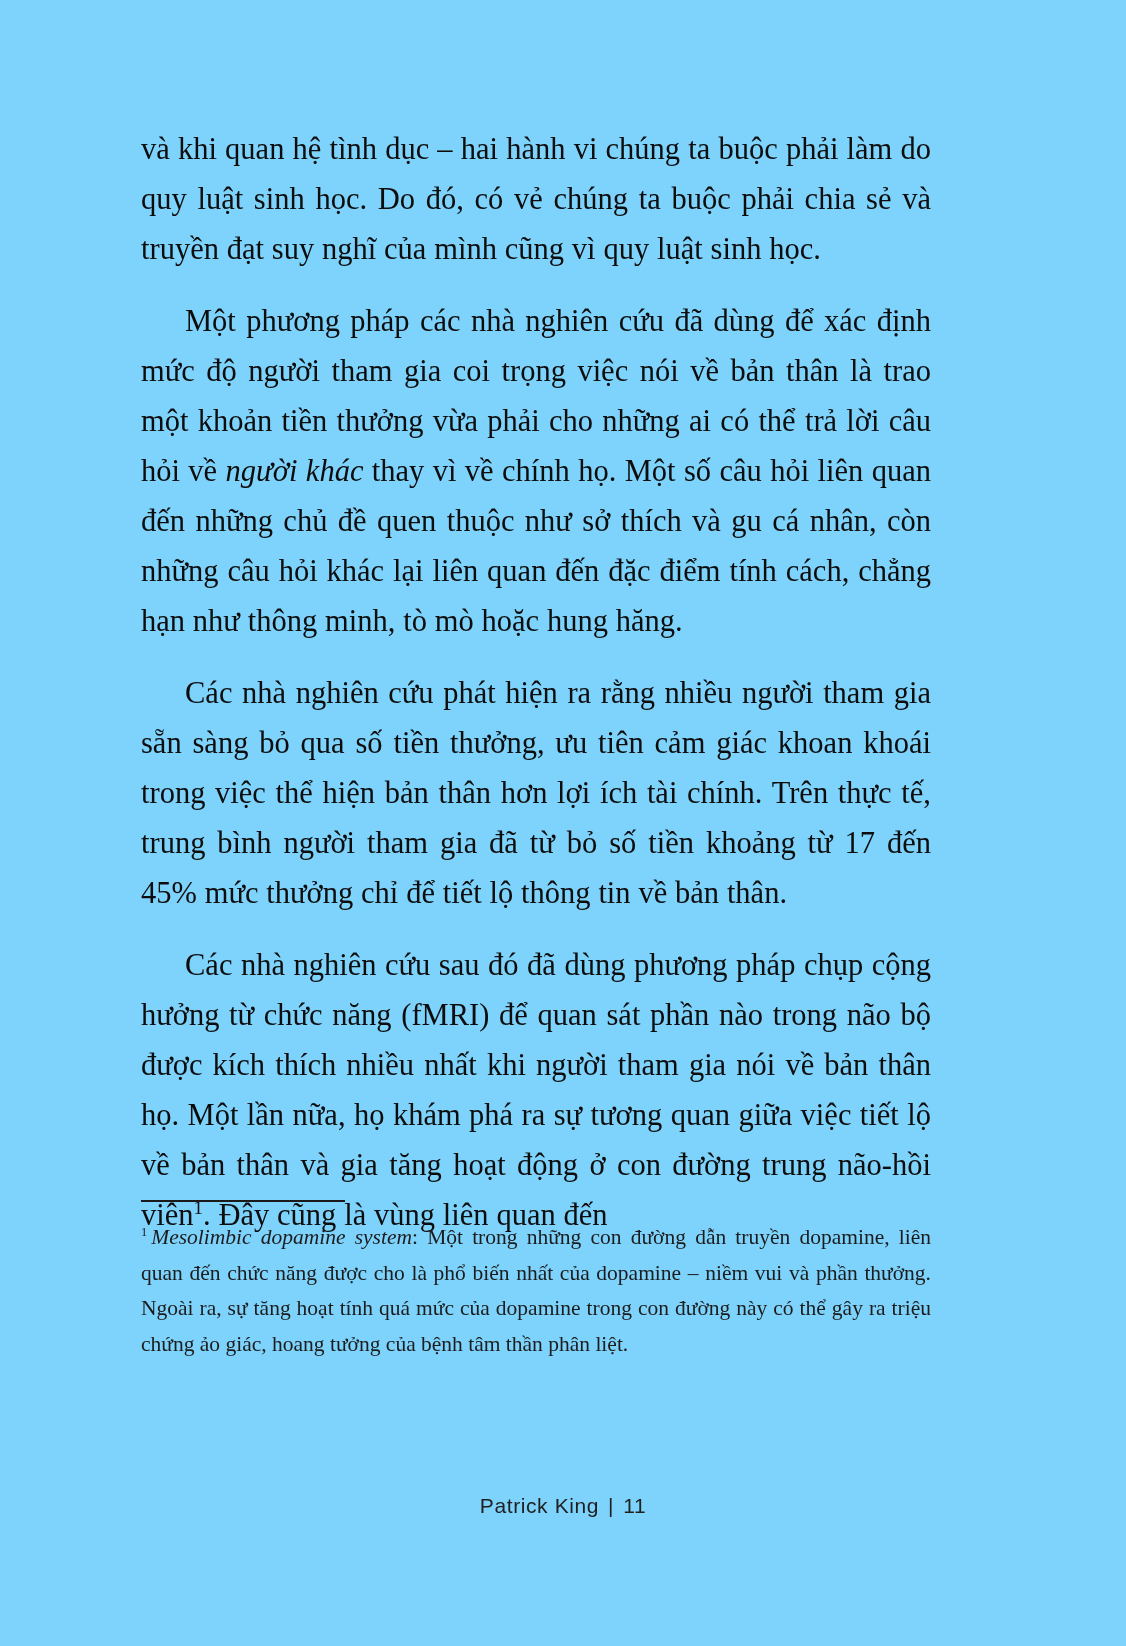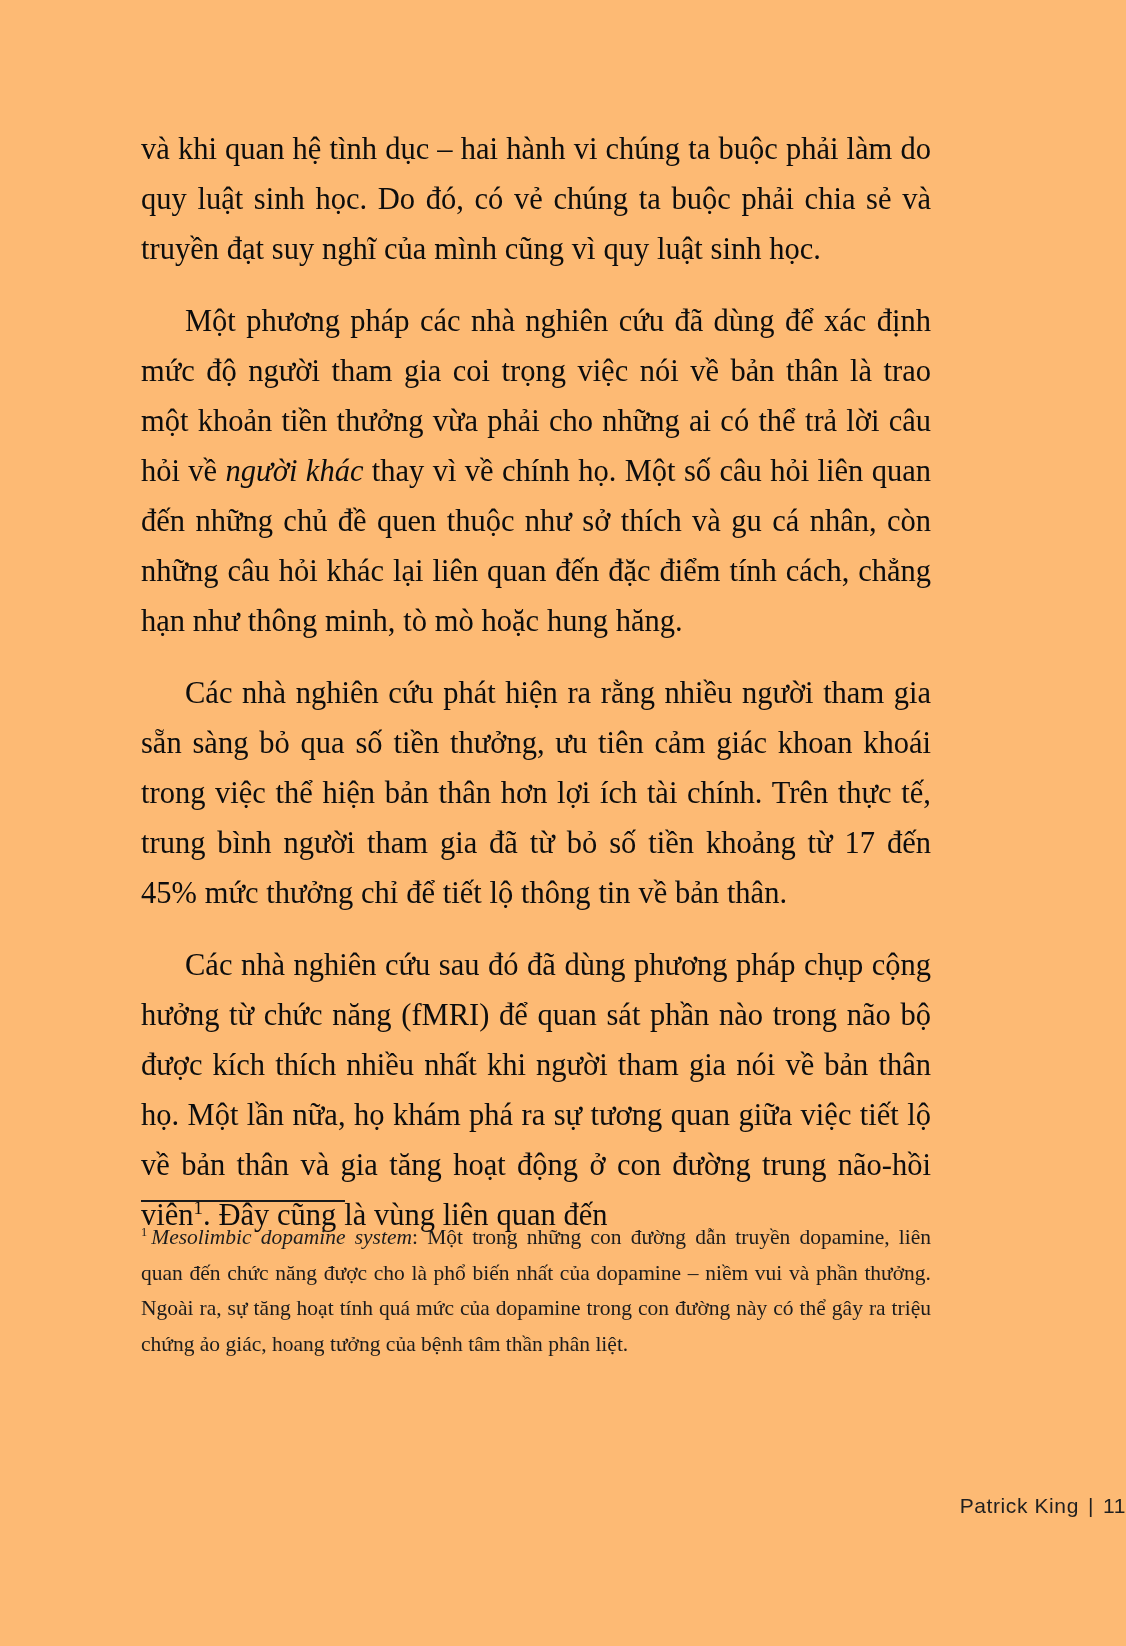--- a/index.html
+++ b/index.html
@@ -4,21 +4,21 @@
 <style>
   html, body {
     margin: 0;
     padding: 0;
     background: #ffffff;
   }
   .page {
     position: relative;
     width: 1126px;
     height: 1646px;
-    background: #fdba74;
+    background: #7dd3fc;
     overflow: hidden;
     box-sizing: border-box;
   }
   .content {
     position: absolute;
     left: 141px;
     top: 124px;
     width: 790px;
   }
   p.body-par {
@@ -78,21 +78,21 @@
     vertical-align: super;
     line-height: 0;
     margin-right: 4px;
   }
 
   .page-footer {
     position: absolute;
     left: 0;
     right: 0;
     top: 1494px;
-    text-align: right;
+    text-align: center;
     font-family: "Liberation Sans", "DejaVu Sans", sans-serif;
     font-size: 21px;
     letter-spacing: 0.6px;
     color: #1f1f1f;
   }
   .page-footer .sep {
     margin: 0 9px;
     color: #1f1f1f;
   }
 </style>

